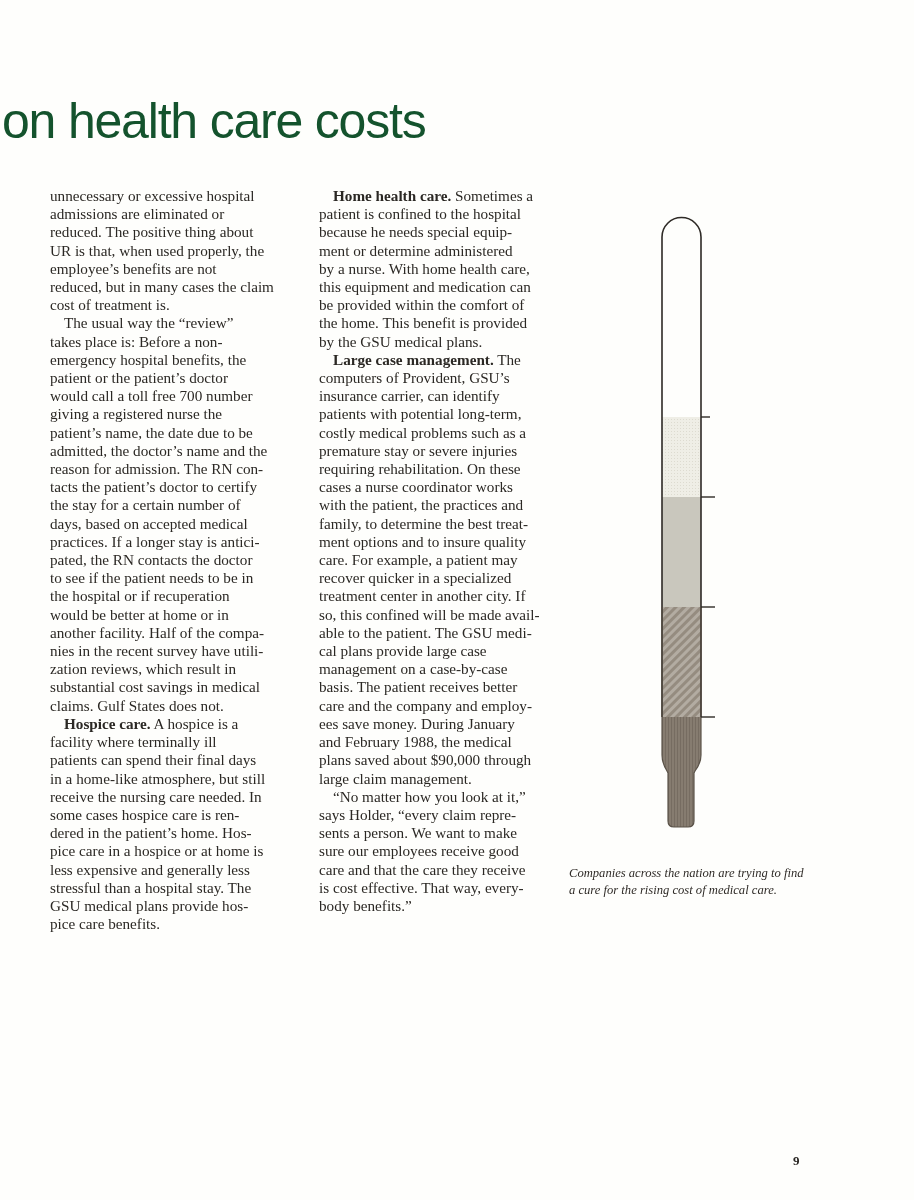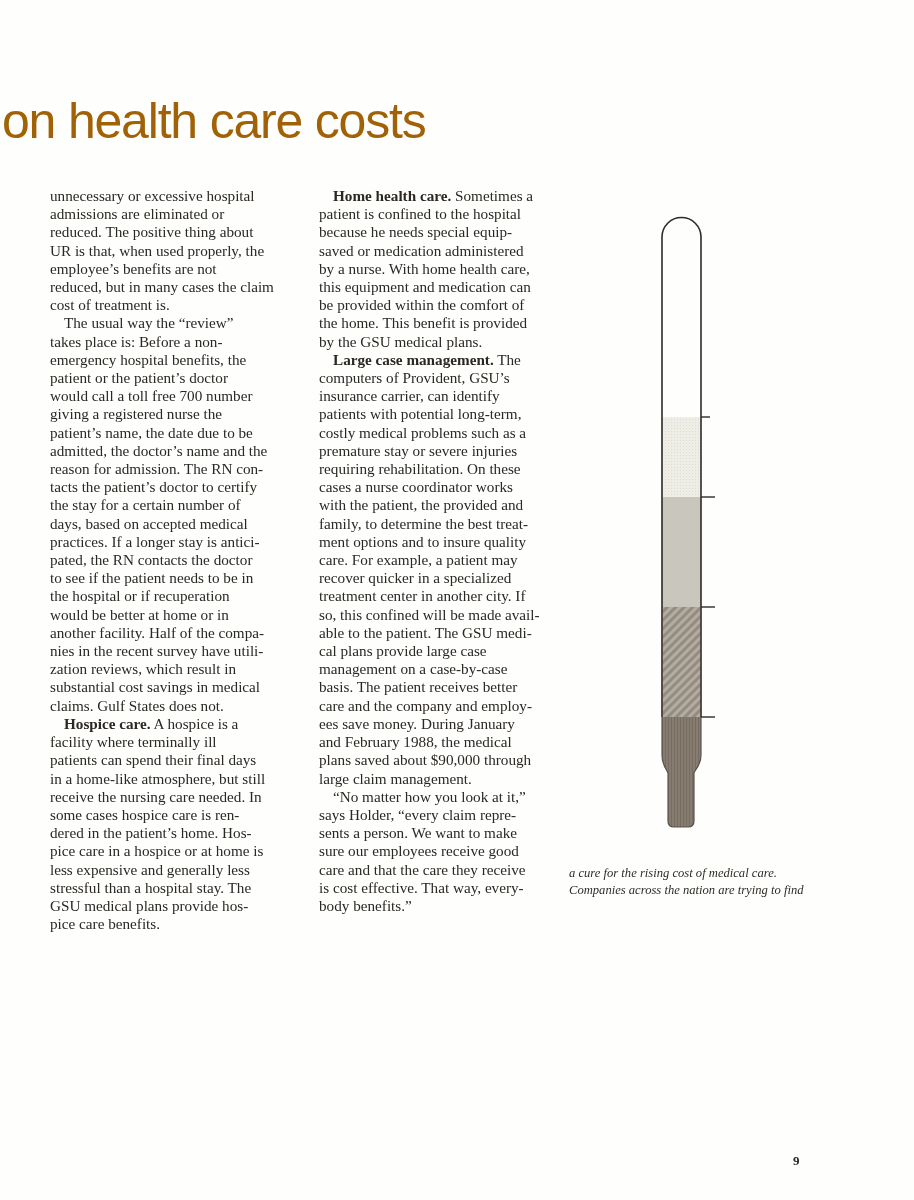--- a/index.html
+++ b/index.html
@@ -17,21 +17,21 @@
   }
   .headline {
     position: absolute;
     left: 2px;
     top: 96px;
     margin: 0;
     font-family: "Liberation Sans", "DejaVu Sans", sans-serif;
     font-weight: normal;
     font-size: 50px;
     letter-spacing: -1.2px;
-    color: #a16207;
+    color: #14532d;
     line-height: 1;
     white-space: nowrap;
   }
   .col {
     position: absolute;
     top: 187px;
     width: 238px;
     font-size: 15.2px;
     line-height: 18.2px;
     color: #2b2824;
@@ -132,37 +132,37 @@
     <span class="line">GSU medical plans provide hos-</span>
     <span class="line">pice care benefits.</span>
   </p>
 </div>
 
 <div class="col c2">
   <p class="first">
     <span class="line indent"><span class="lead" style="font-weight:bold">Home health care.</span><span> Sometimes a</span></span>
     <span class="line">patient is confined to the hospital</span>
     <span class="line">because he needs special equip-</span>
-    <span class="line">saved or medication administered</span>
+    <span class="line">ment or determine administered</span>
     <span class="line">by a nurse. With home health care,</span>
     <span class="line">this equipment and medication can</span>
     <span class="line">be provided within the comfort of</span>
     <span class="line">the home. This benefit is provided</span>
     <span class="line">by the GSU medical plans.</span>
   </p>
   <p class="first">
     <span class="line indent"><span class="lead" style="font-weight:bold">Large case management.</span><span> The</span></span>
     <span class="line">computers of Provident, GSU’s</span>
     <span class="line">insurance carrier, can identify</span>
     <span class="line">patients with potential long-term,</span>
     <span class="line">costly medical problems such as a</span>
     <span class="line">premature stay or severe injuries</span>
     <span class="line">requiring rehabilitation. On these</span>
     <span class="line">cases a nurse coordinator works</span>
-    <span class="line">with the patient, the provided and</span>
+    <span class="line">with the patient, the practices and</span>
     <span class="line">family, to determine the best treat-</span>
     <span class="line">ment options and to insure quality</span>
     <span class="line">care. For example, a patient may</span>
     <span class="line">recover quicker in a specialized</span>
     <span class="line">treatment center in another city. If</span>
     <span class="line">so, this confined will be made avail-</span>
     <span class="line">able to the patient. The GSU medi-</span>
     <span class="line">cal plans provide large case</span>
     <span class="line">management on a case-by-case</span>
     <span class="line">basis. The patient receives better</span>
@@ -214,17 +214,17 @@
     <path d="M12,392 L12,540 Q12,548 17,556 L18,558 L18,606 Q18,612 24,612 L38,612 Q44,612 44,606 L44,558 L45,556 Q51,548 51,540 L51,392" fill="none" stroke="#5a5248" stroke-width="1.2"></path>
 
     <line x1="51" y1="202" x2="60" y2="202" stroke="#2e2a26" stroke-width="1.4"></line>
     <line x1="51" y1="282" x2="65" y2="282" stroke="#2e2a26" stroke-width="1.4"></line>
     <line x1="51" y1="392" x2="65" y2="392" stroke="#2e2a26" stroke-width="1.4"></line>
     <line x1="51" y1="502" x2="65" y2="502" stroke="#2e2a26" stroke-width="1.4"></line>
   </svg>
 </div>
 
 <div class="caption">
+  <span class="line">Companies across the nation are trying to find</span>
   <span class="line">a cure for the rising cost of medical care.</span>
-  <span class="line">Companies across the nation are trying to find</span>
 </div>
 
 <div class="page-number">9</div>
 
 </body></html>

